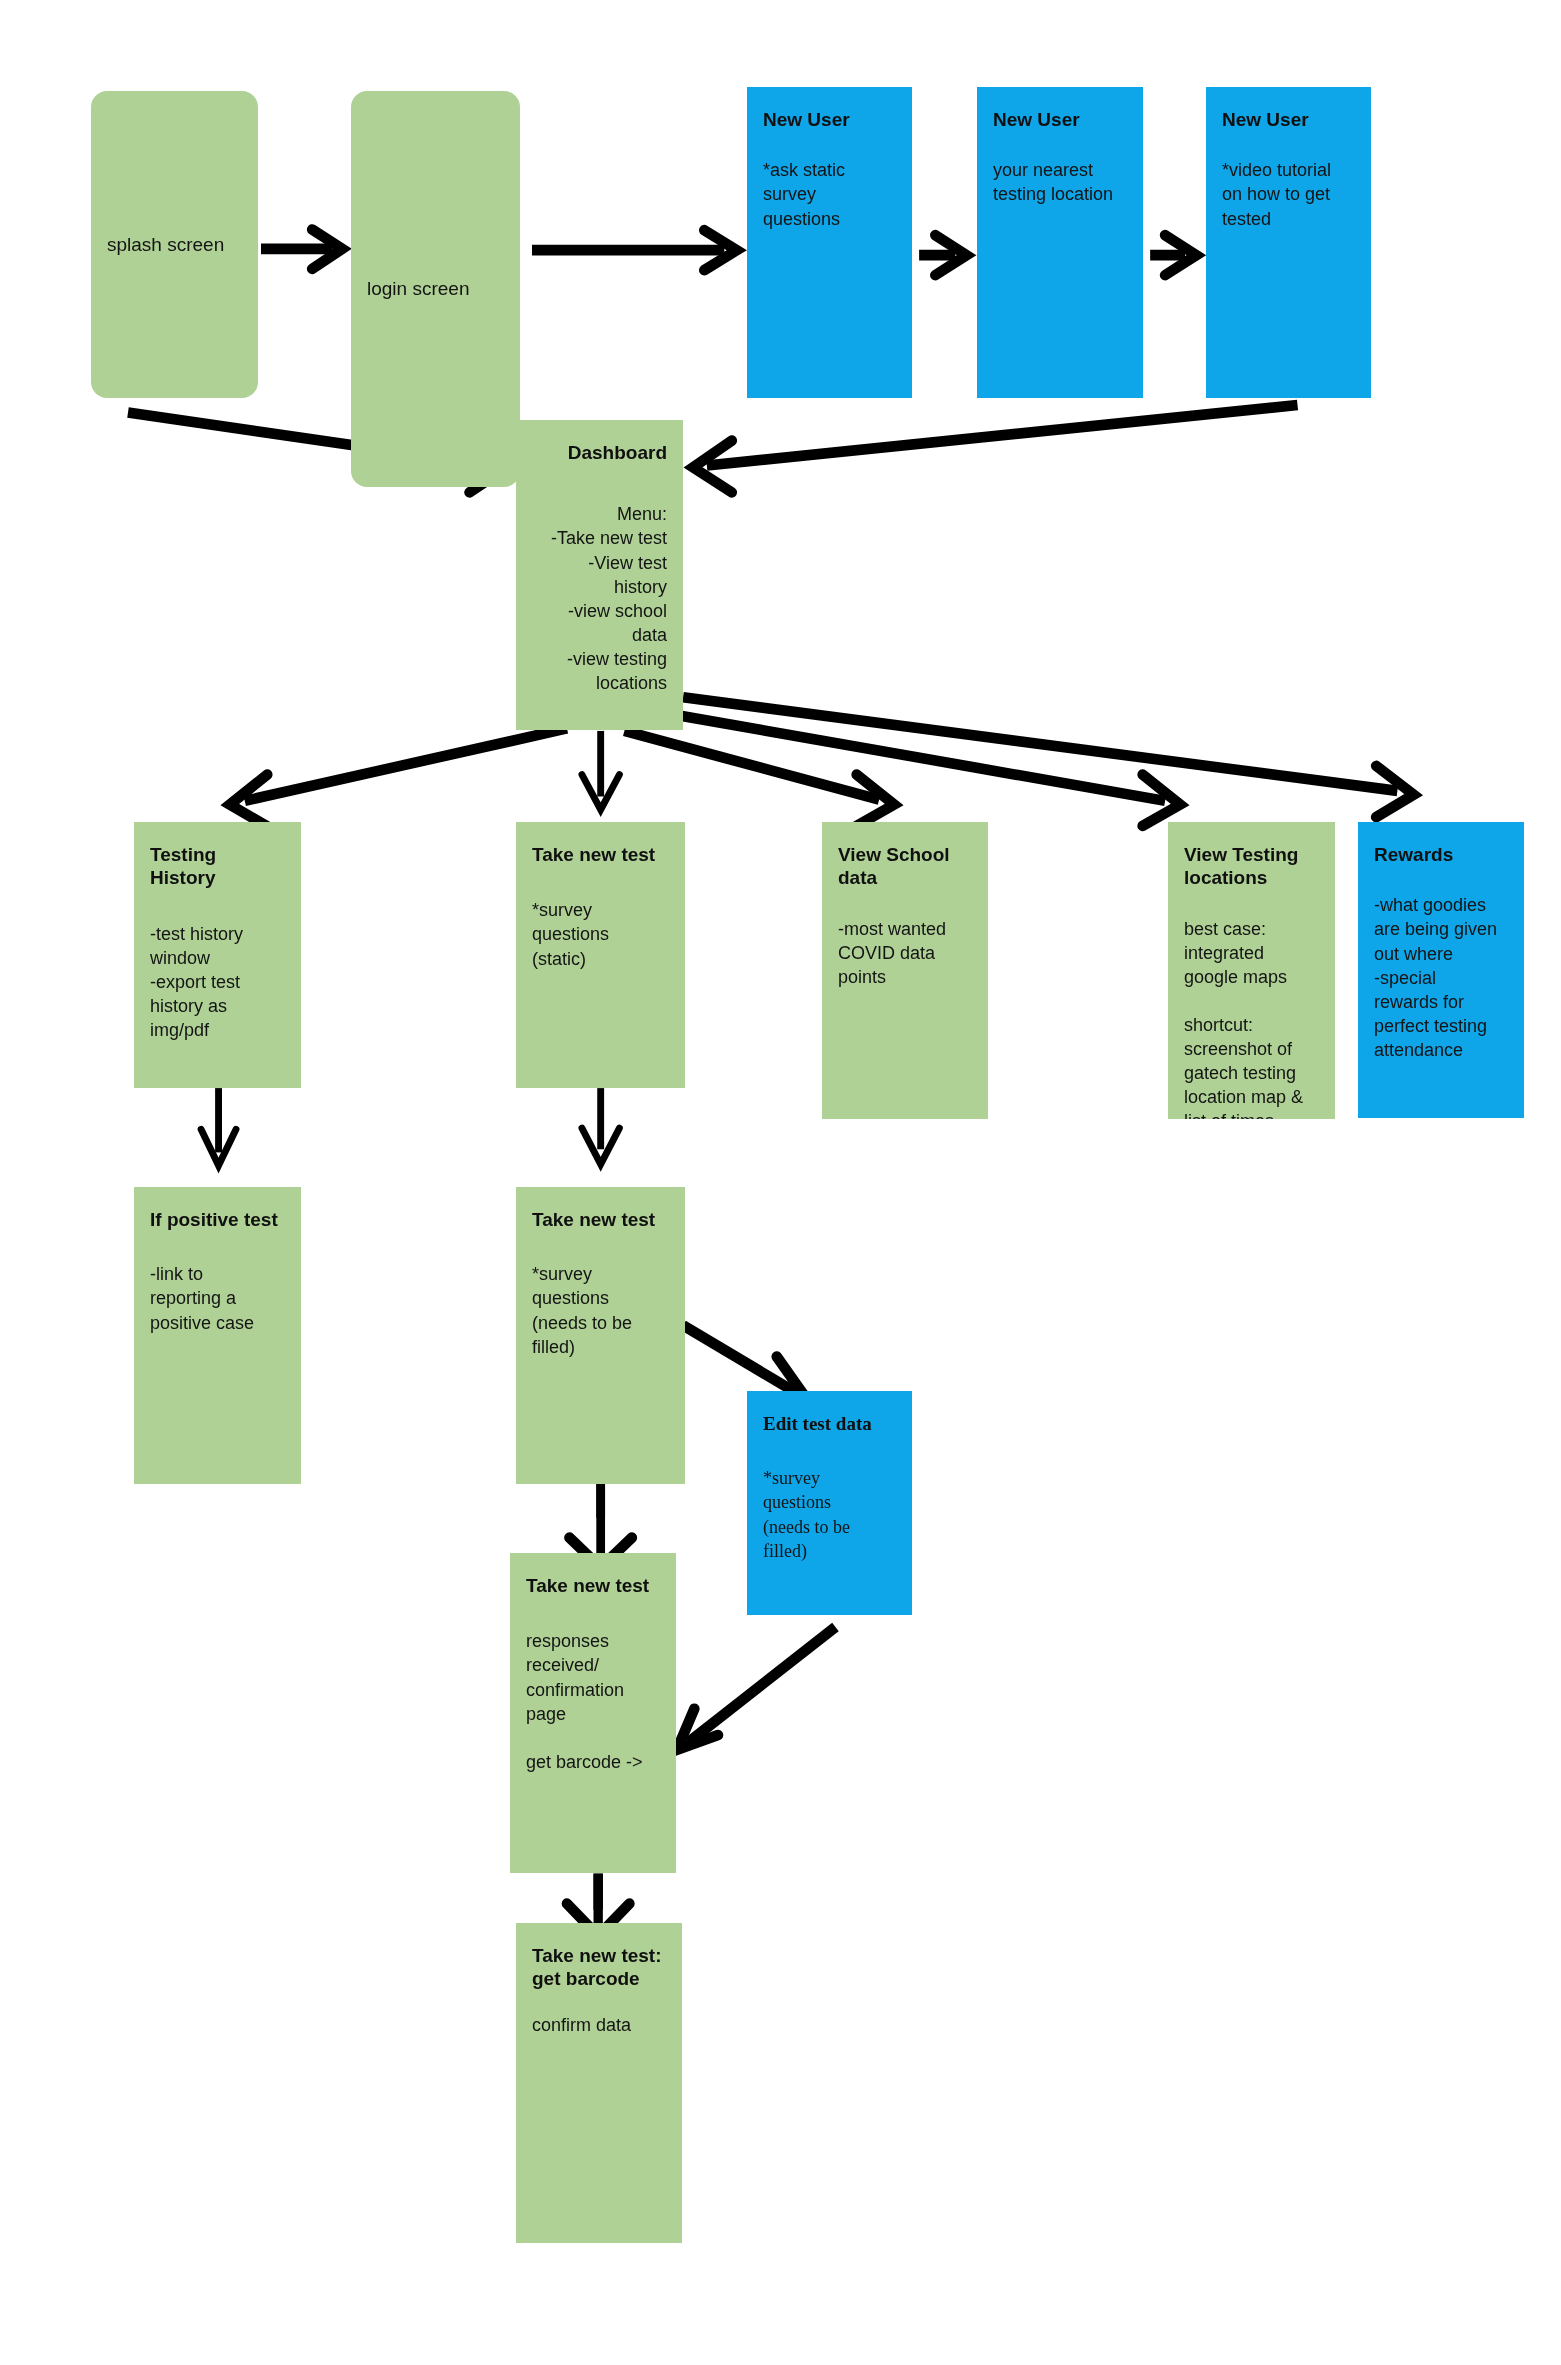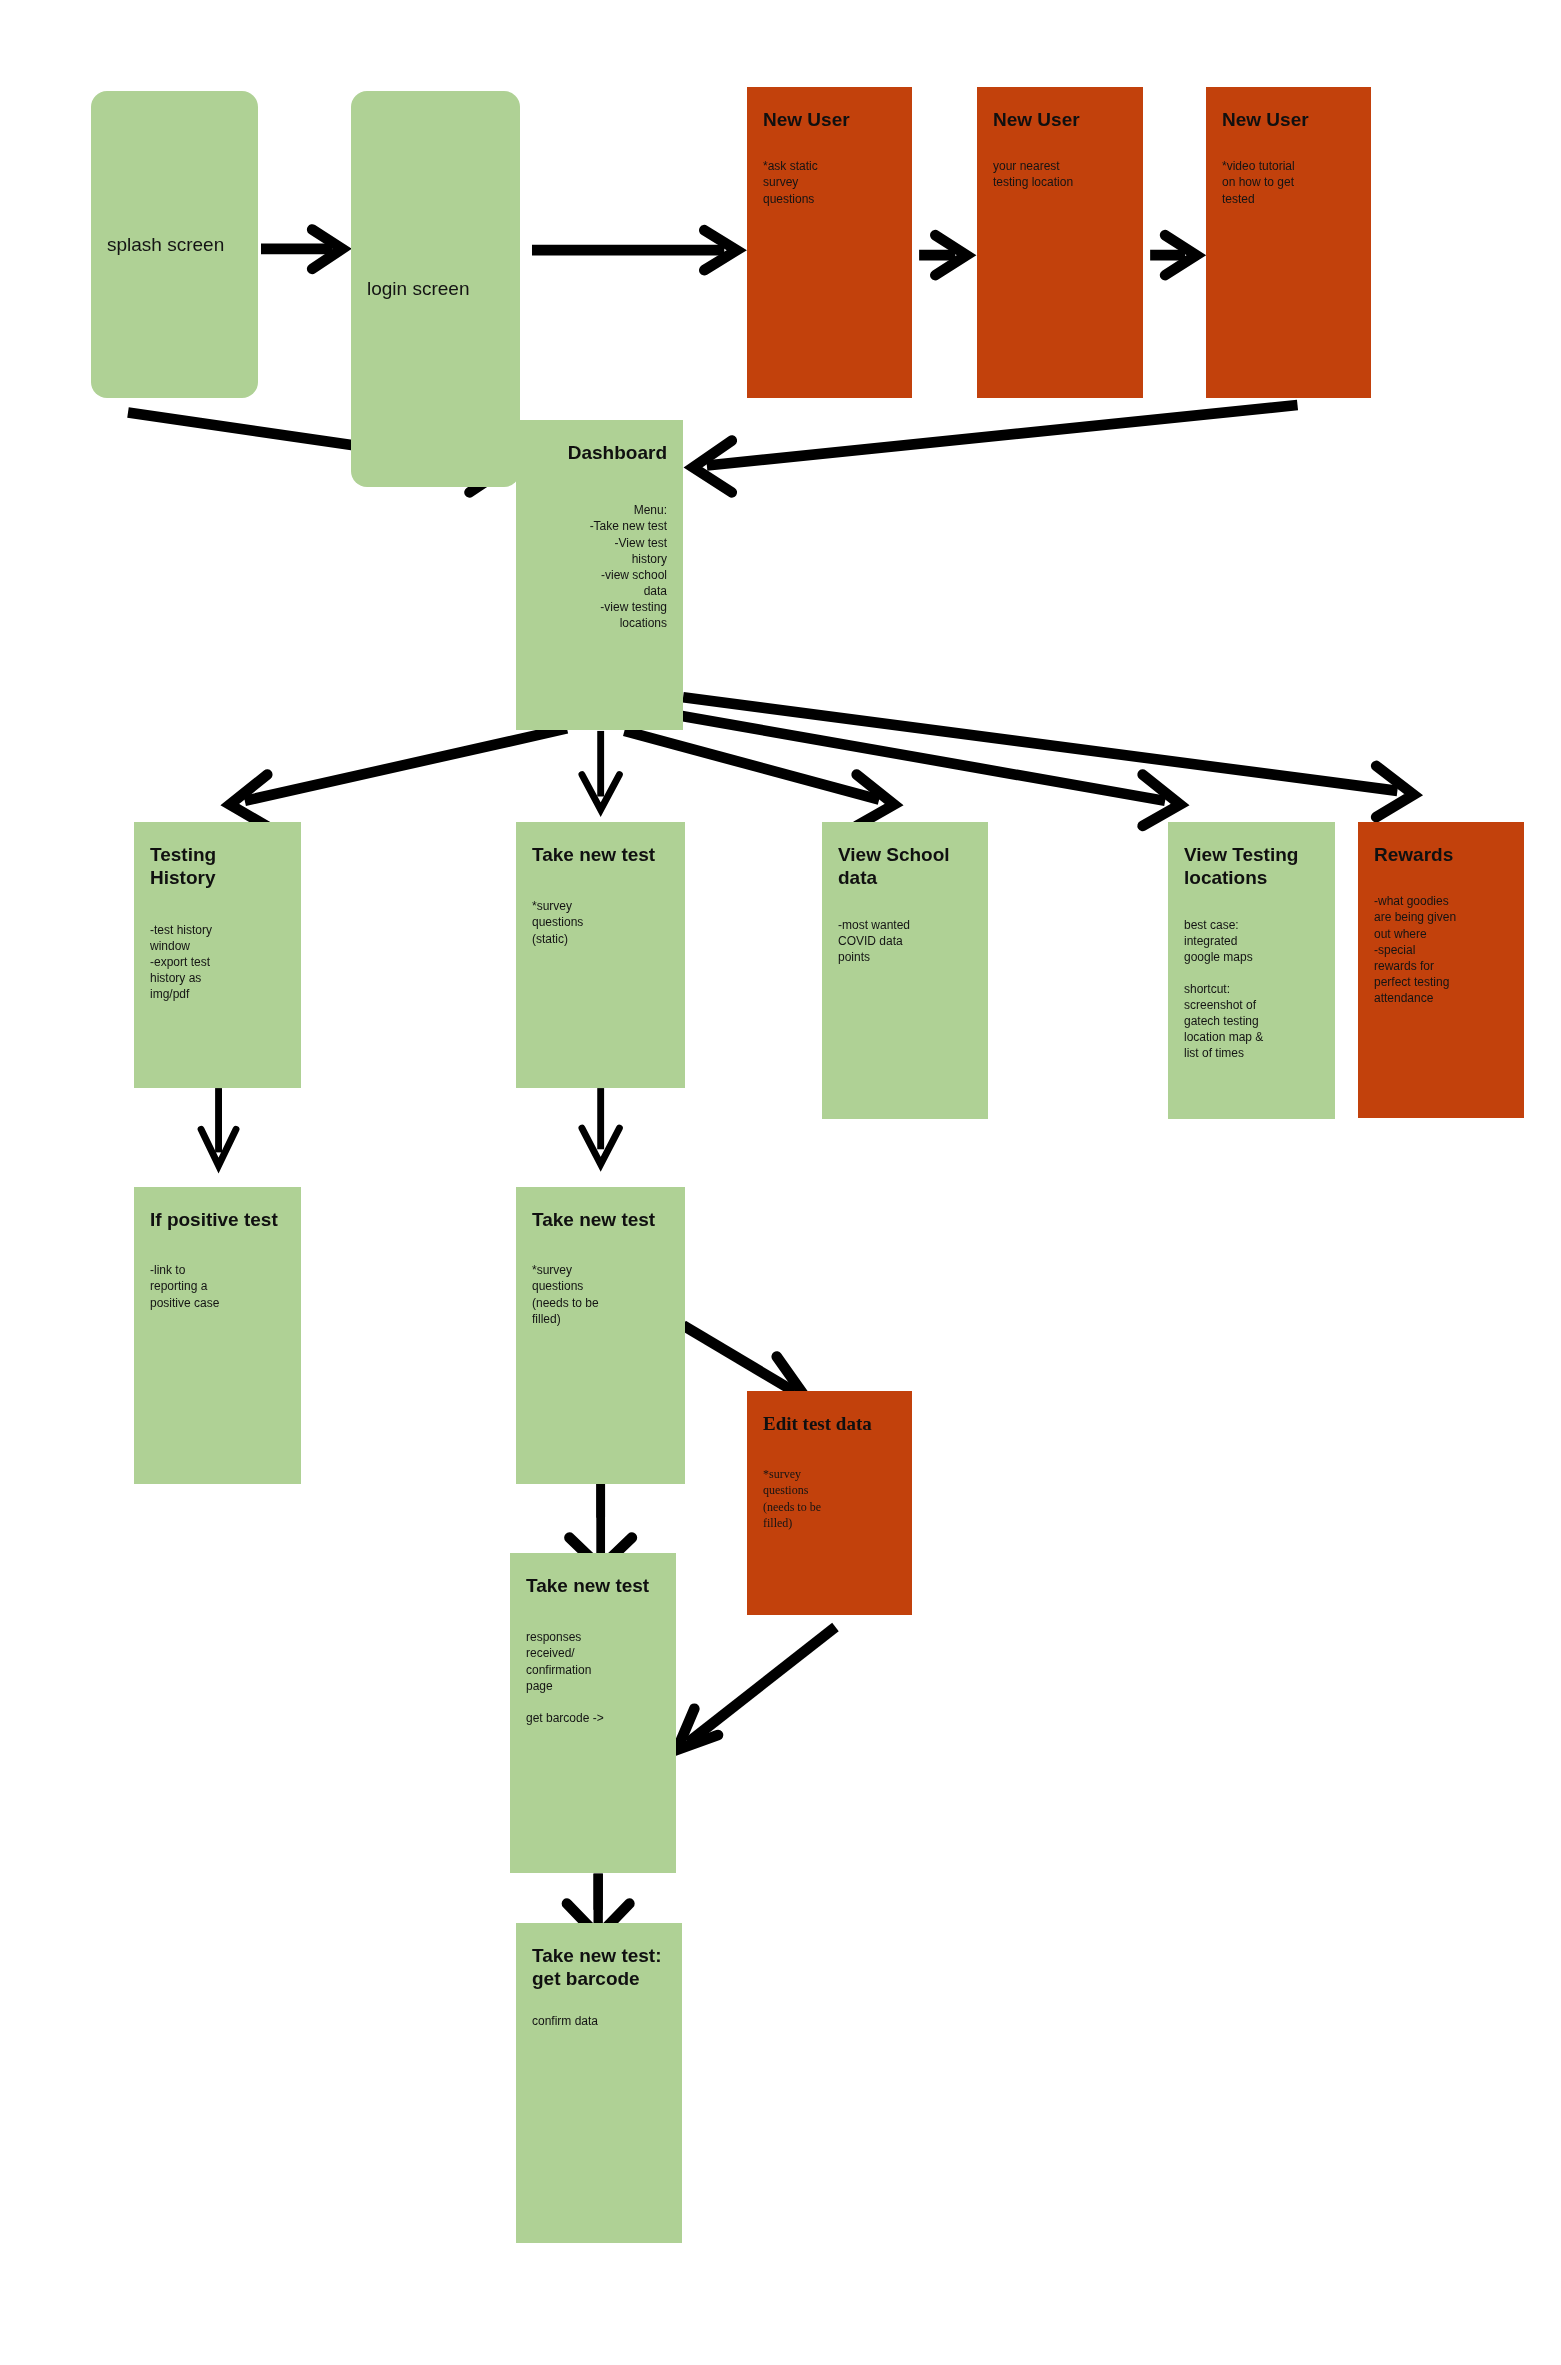--- a/index.html
+++ b/index.html
@@ -26,31 +26,31 @@
     height: 2366px;
     pointer-events: none;
   }
   .node {
     position: absolute;
     box-sizing: border-box;
     padding: 21px 16px 12.5px 16px;
     overflow: hidden;
   }
   .node.green { background: #AFD195; }
-  .node.gray  { background: #c2410c; }
+  .node.gray  { background: #0ea5e9; }
   .node .title {
     font-weight: bold;
     font-size: 19px;
     line-height: 1.22;
     color: #101010;
     margin: 0 0 6.2px 0;
     white-space: pre-line;
   }
   .node .body {
-    font-size: 12px;
+    font-size: 18px;
     line-height: 1.34;
     color: #141414;
     margin: 0;
     white-space: pre-line;
   }
   .node .gap { height: 21px; }
   .node.centered {
     display: flex;
     align-items: center;
     justify-content: flex-start;

